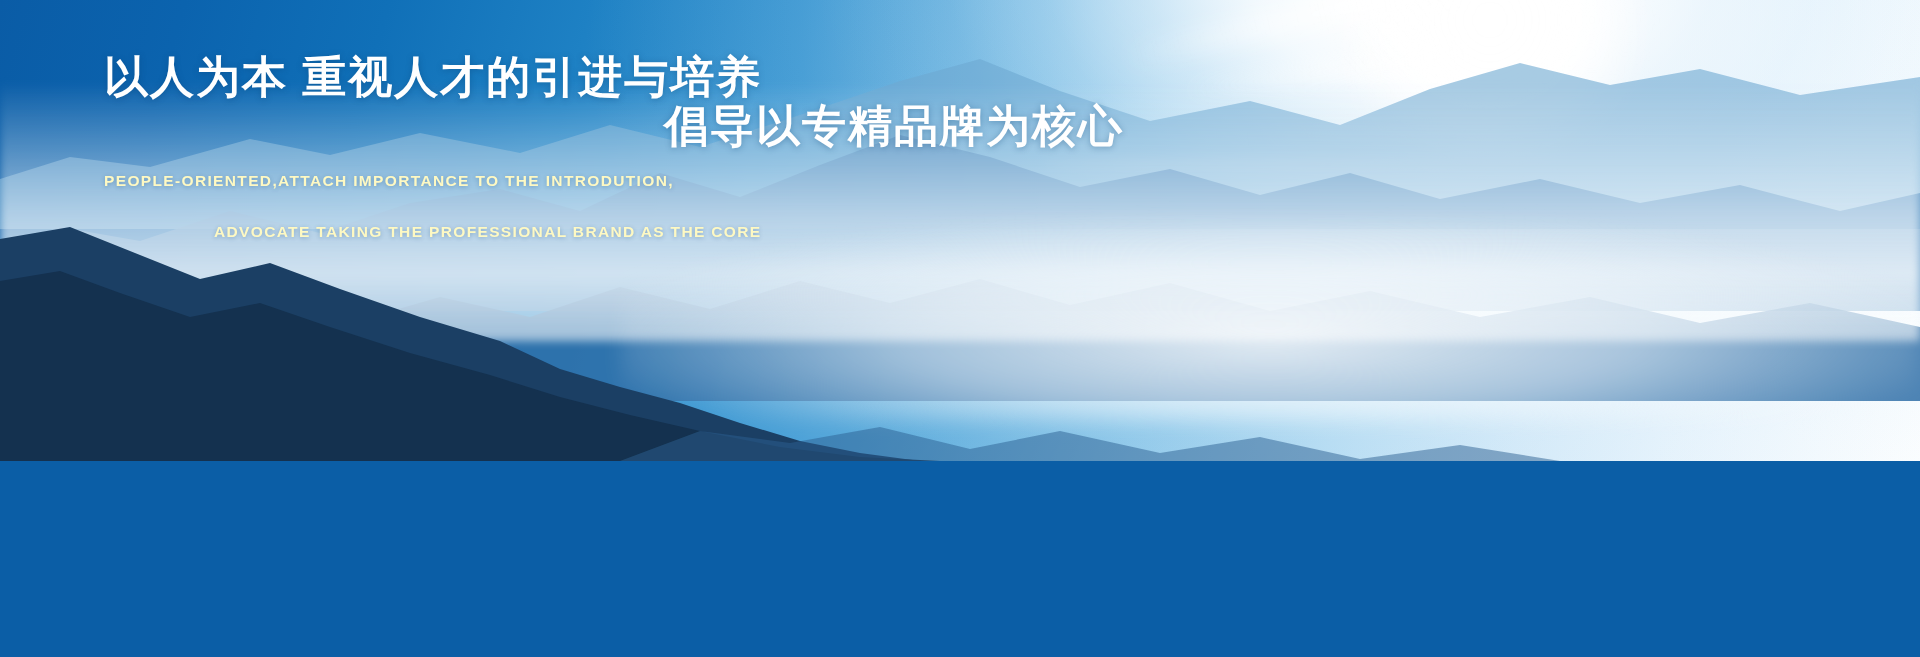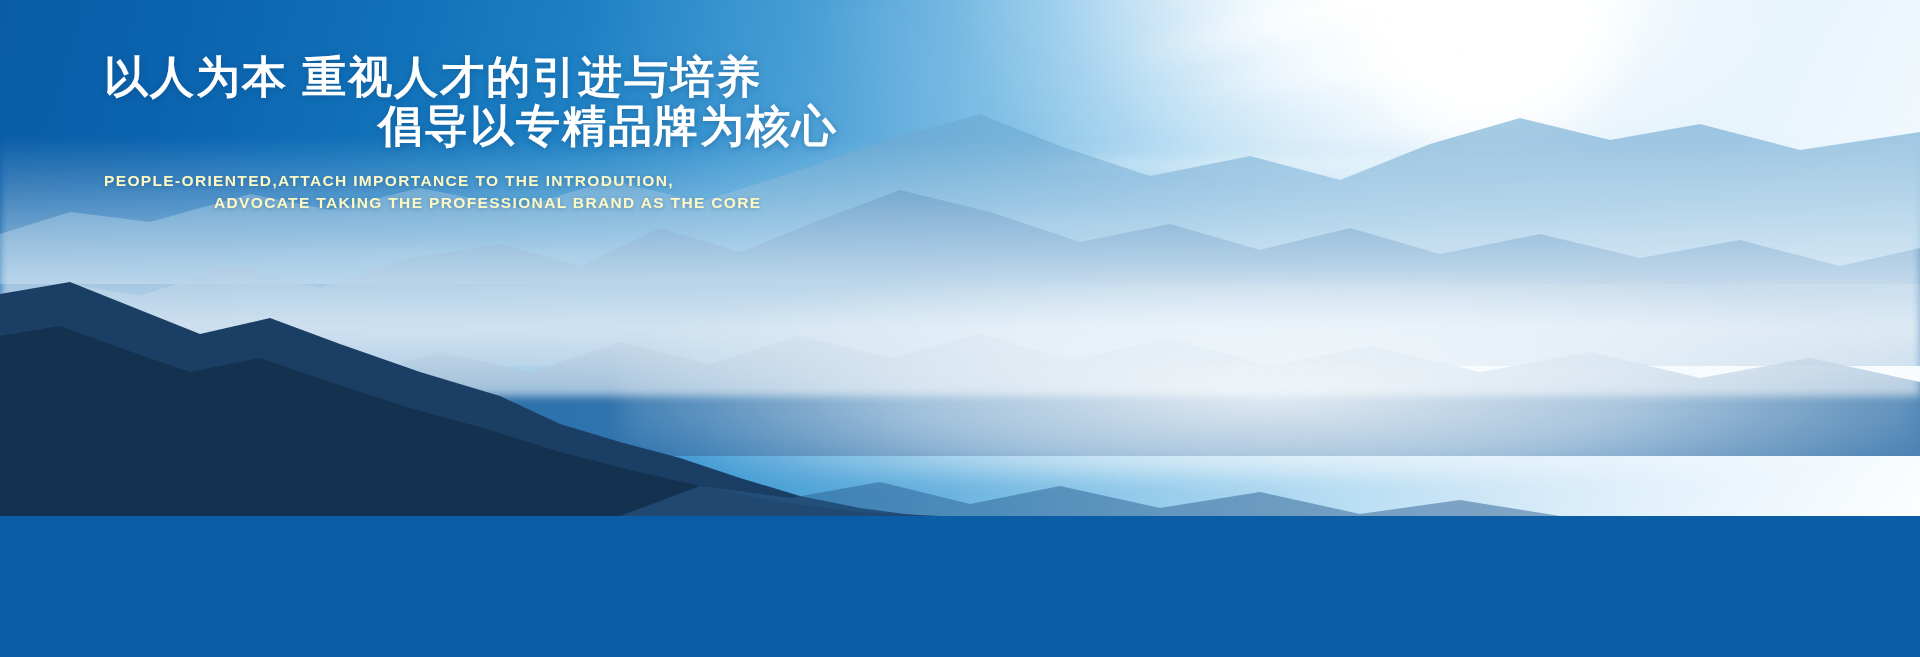--- a/index.html
+++ b/index.html
@@ -6,21 +6,21 @@
   * { margin:0; padding:0; box-sizing:border-box; }
   html, body {
     width:1920px; height:657px;
     overflow:hidden;
     background:#0b5ea6;
     font-family:"Liberation Sans", sans-serif;
   }
 
   .banner {
     position:relative;
-    width:1920px; height:516px;
+    width:1920px; height:461px;
     overflow:hidden;
     padding-left:31px;
   }
 
   
   .sky {
     position:absolute; inset:0;
     background:
       radial-gradient(ellipse 620px 430px at 1430px -40px,
           rgba(255,255,255,1) 0%,
@@ -124,33 +124,33 @@
   }
   .headline {
     color:#ffffff;
     font-size:44px;
     line-height:49px;
     font-weight:700;
     letter-spacing:2px;
     text-shadow:0 1px 6px rgba(10,60,110,0.35);
     white-space:nowrap;
   }
-  .headline-2 { padding-left:274px; }
+  .headline-2 { padding-left:274px;text-align:right; }
 
   .subline {
     color:#fef9c3;
     font-size:15.5px;
     font-weight:700;
     letter-spacing:1.35px;
     line-height:22px;
     text-shadow:0 1px 4px rgba(10,60,110,0.30);
     white-space:nowrap;
   }
   .sub-1 { margin-top:20px; }
-  .sub-2 { padding-left:110px; }
+  .sub-2 { padding-left:110px;margin-top:29px; }
 </style>
 </head>
 <body>
 
 <div class="banner">
 
   <div class="sky"></div>
   <div class="sun-core"></div>
   <div class="ray ray-1"></div>
   <div class="ray ray-2"></div>

